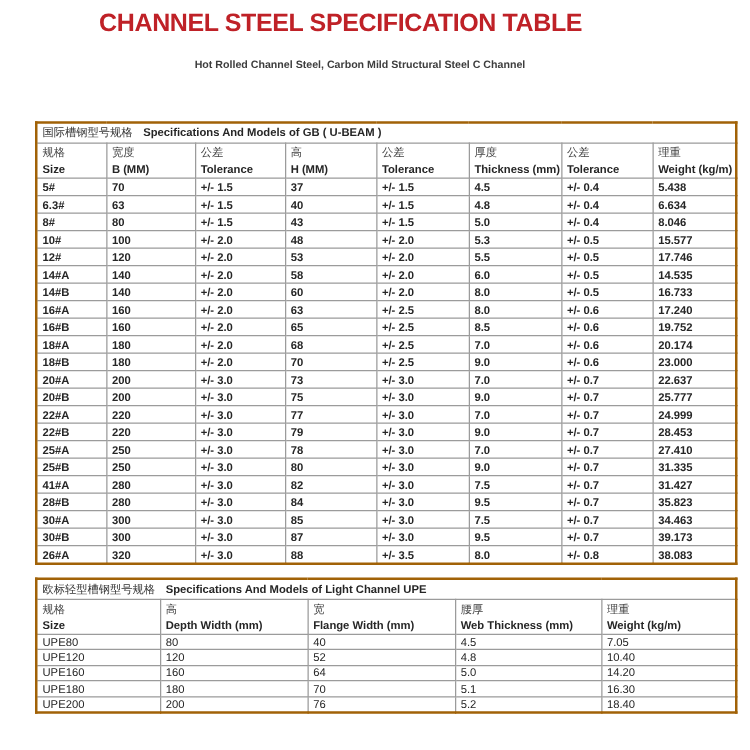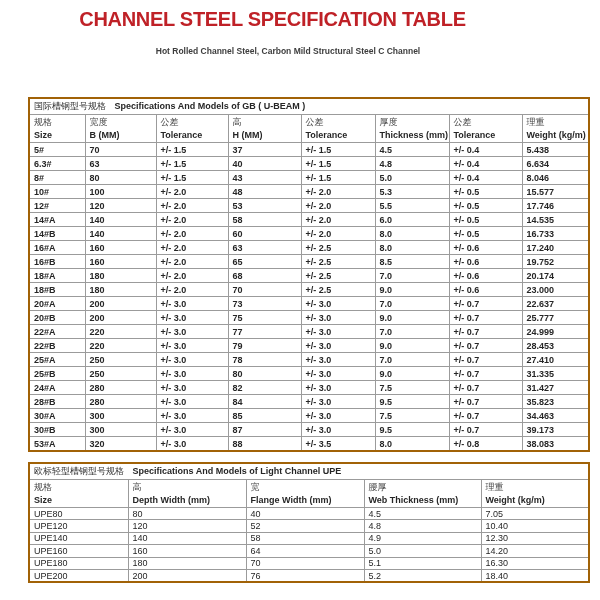--- a/index.html
+++ b/index.html
@@ -290,21 +290,21 @@
           <td>25#B</td>
           <td>250</td>
           <td>+/- 3.0</td>
           <td>80</td>
           <td>+/- 3.0</td>
           <td>9.0</td>
           <td>+/- 0.7</td>
           <td>31.335</td>
         </tr>
         <tr class="data-row">
-          <td>24#A</td>
+          <td>41#A</td>
           <td>280</td>
           <td>+/- 3.0</td>
           <td>82</td>
           <td>+/- 3.0</td>
           <td>7.5</td>
           <td>+/- 0.7</td>
           <td>31.427</td>
         </tr>
         <tr class="data-row">
           <td>28#B</td>
@@ -330,21 +330,21 @@
           <td>30#B</td>
           <td>300</td>
           <td>+/- 3.0</td>
           <td>87</td>
           <td>+/- 3.0</td>
           <td>9.5</td>
           <td>+/- 0.7</td>
           <td>39.173</td>
         </tr>
         <tr class="data-row">
-          <td>53#A</td>
+          <td>26#A</td>
           <td>320</td>
           <td>+/- 3.0</td>
           <td>88</td>
           <td>+/- 3.5</td>
           <td>8.0</td>
           <td>+/- 0.8</td>
           <td>38.083</td>
         </tr>
       </tbody>
   </table>
@@ -396,27 +396,20 @@
           <td>7.05</td>
         </tr>
         <tr class="data-row">
           <td>UPE120</td>
           <td>120</td>
           <td>52</td>
           <td>4.8</td>
           <td>10.40</td>
         </tr>
         <tr class="data-row">
-          <td>UPE140</td>
-          <td>140</td>
-          <td>58</td>
-          <td>4.9</td>
-          <td>12.30</td>
-        </tr>
-        <tr class="data-row">
           <td>UPE160</td>
           <td>160</td>
           <td>64</td>
           <td>5.0</td>
           <td>14.20</td>
         </tr>
         <tr class="data-row">
           <td>UPE180</td>
           <td>180</td>
           <td>70</td>

